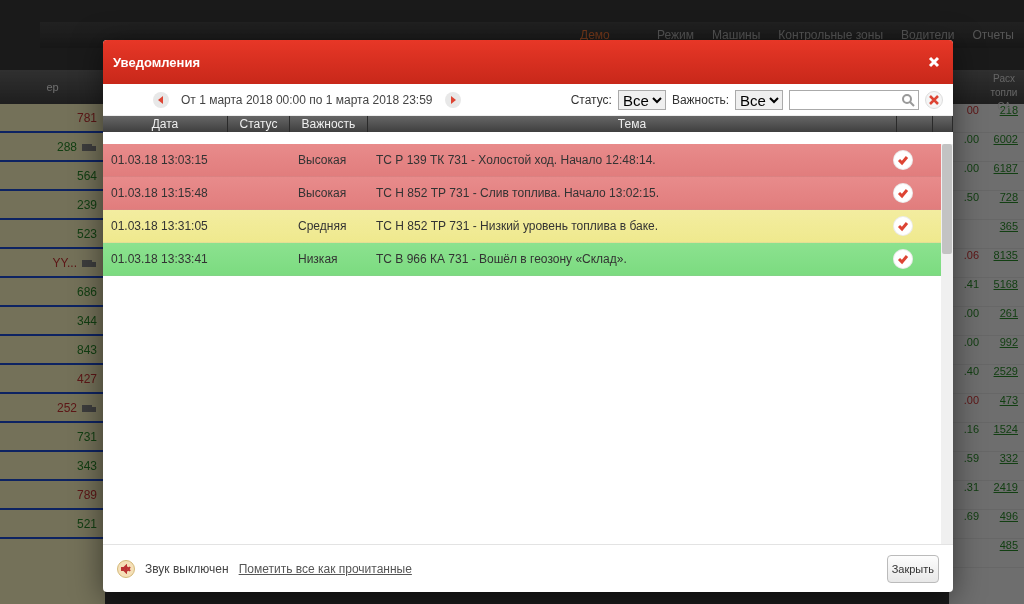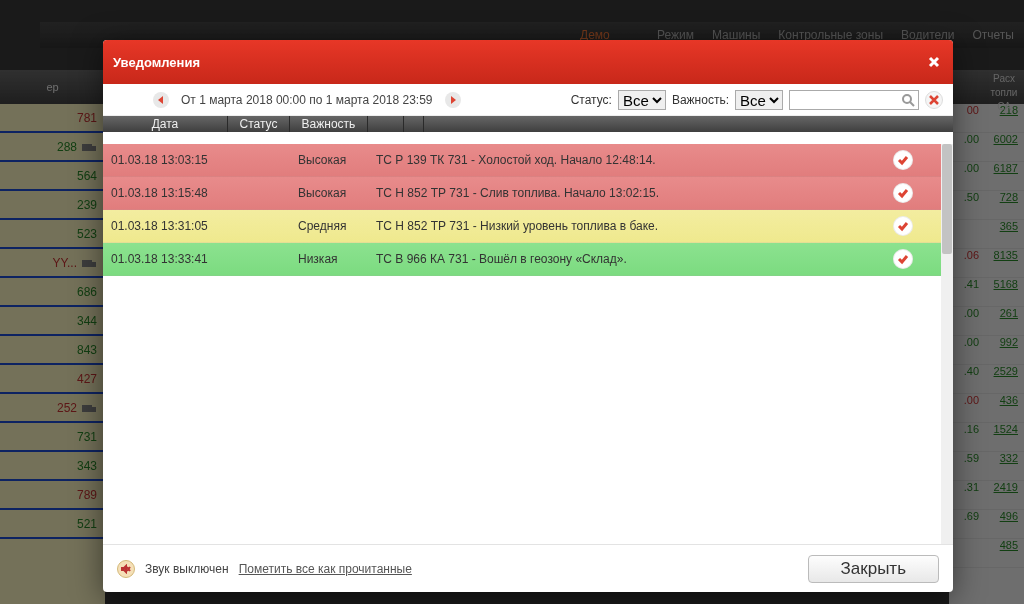--- a/index.html
+++ b/index.html
@@ -119,22 +119,22 @@
 
   .modal-footer{
     height:48px;border-top:1px solid #e3e3e3;display:flex;align-items:center;
     padding:0 14px;gap:10px;font-size:12px;color:#444;
   }
   .sound-ico{width:18px;height:18px;border-radius:50%;background:#f5e0b8;display:flex;align-items:center;justify-content:center;border:1px solid #d4b978;}
   .sound-ico svg{width:10px;height:10px;stroke:#b33;stroke-width:2;}
   .modal-footer .link{color:#555;text-decoration:underline;cursor:pointer;}
   .modal-footer .grow{flex:1;}
   .close-btn{
-    height:28px;padding:0 32px;border:1px solid #bbb;border-radius:4px;
-    background:linear-gradient(#fdfdfd,#e8e8e8);color:#333;font-size:17px;cursor:pointer;
+    height:28px;padding:0 4px;border:1px solid #bbb;border-radius:4px;
+    background:linear-gradient(#fdfdfd,#e8e8e8);color:#333;font-size:11px;cursor:pointer;
   }
 </style>
 </head>
 <body>
 
 <div class="bg-app">
   <div class="bg-count">2049/2788</div>
   <div class="bg-topbar">
     <span class="demo">Демо</span>
     <span>Режим</span>
@@ -247,21 +247,21 @@
         <div class="row">
           <div class="a green">.00</div>
           <div class="b">992</div>
         </div>
         <div class="row">
           <div class="a green">.40</div>
           <div class="b">2529</div>
         </div>
         <div class="row">
           <div class="a">.00</div>
-          <div class="b">436</div>
+          <div class="b">473</div>
         </div>
         <div class="row">
           <div class="a green">.16</div>
           <div class="b">1524</div>
         </div>
         <div class="row">
           <div class="a green">.59</div>
           <div class="b">332</div>
         </div>
         <div class="row">
@@ -329,20 +329,21 @@
           <path d="M1 1 L9 9 M9 1 L1 9"></path>
         </svg>
     </div>
   </div>
 
   <div class="table-wrap">
     <div class="thead">
       <div class="th col-date">Дата</div>
       <div class="th col-status">Статус</div>
       <div class="th col-importance">Важность</div>
+      <div class="th col-subject">Тема</div>
       <div class="th col-check"></div>
       <div class="th col-pad"></div>
     </div>
     <div class="tbody" id="tbody">
         <div class="trow sev-high">
           <div class="td col-date">01.03.18 13:03:15</div>
           <div class="td col-status"></div>
           <div class="td col-importance">Высокая</div>
           <div class="td col-subject">ТС Р 139 ТК 731 - Холостой ход. Начало 12:48:14.</div>
           <div class="td col-check">

